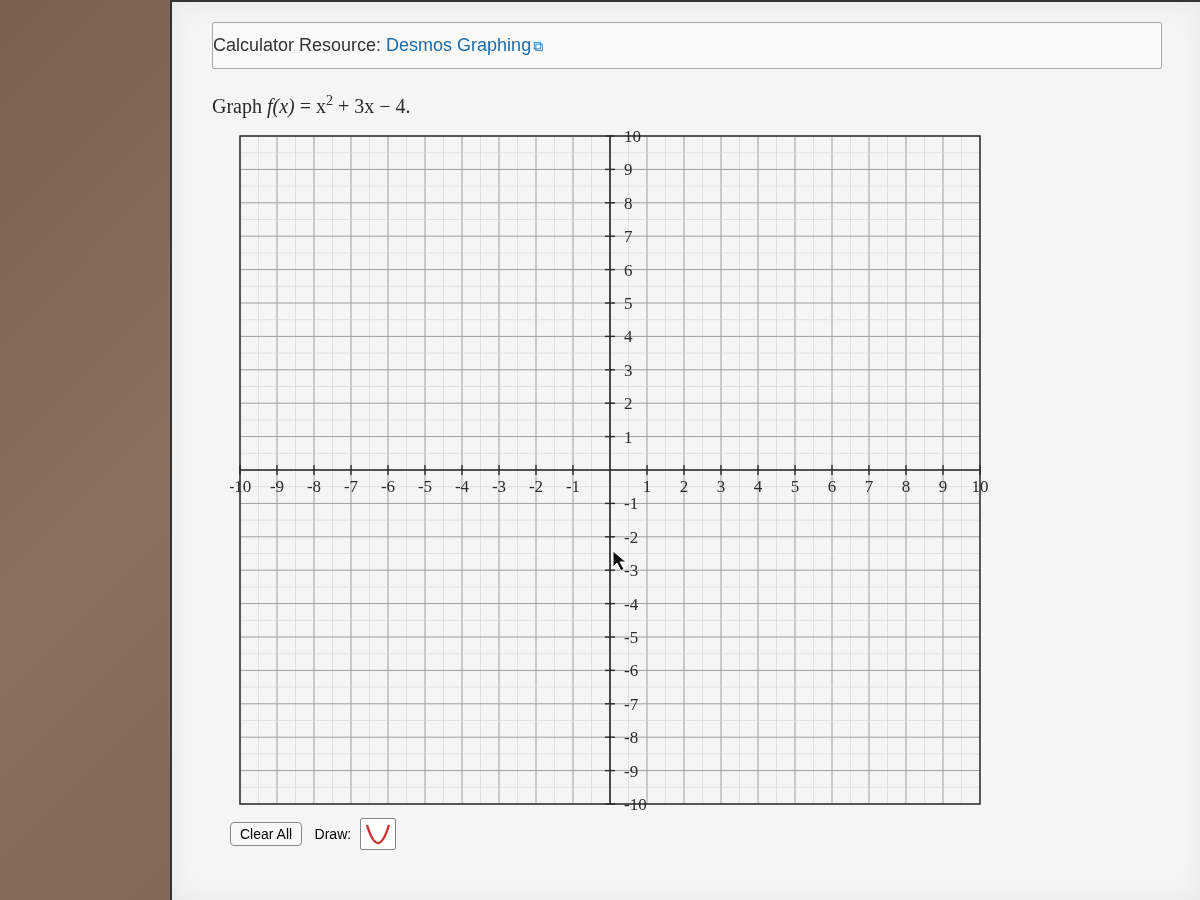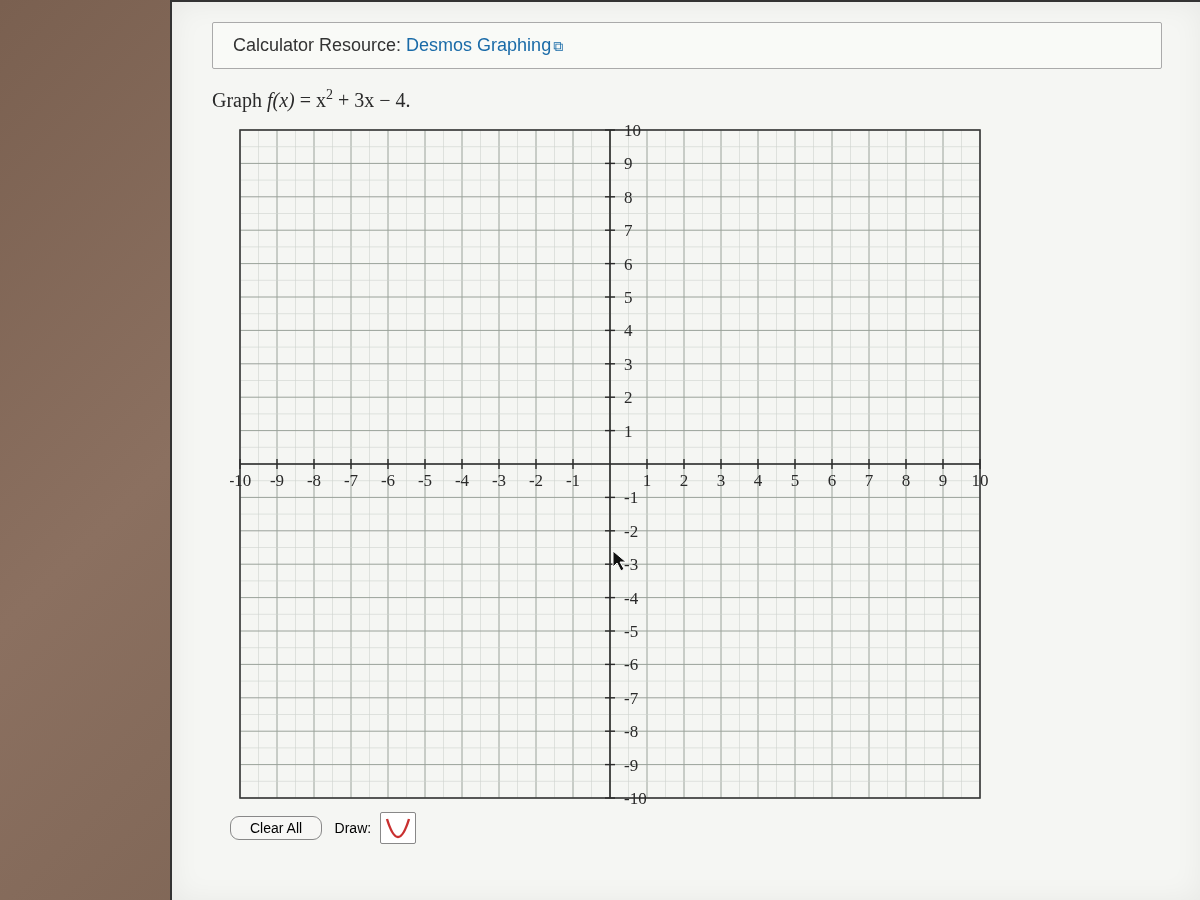--- a/index.html
+++ b/index.html
@@ -18,37 +18,37 @@
     left: 170px;
     width: 1030px;
     height: 900px;
     background: #f5f6f3;
     border: 2px solid #333;
     box-shadow: inset 0 0 30px rgba(0,0,0,0.06);
   }
   .resource-box {
     margin: 20px 40px 10px 40px;
     border: 1px solid #aaa;
-    padding: 12px 20px;
+    padding: 12px 0;
     font-size: 18px;
     color: #333;
     background: #f9faf7;
     border-radius: 2px;
   }
   .resource-box a {
     color: #1a6ba8;
     text-decoration: none;
   }
   .resource-box .ext-icon {
     color: #1a6ba8;
     font-size: 14px;
     margin-left: 2px;
   }
   .prompt {
-    margin: 18px 40px 12px 40px;
+    margin: 24px 40px 12px 40px;
     font-size: 20px;
     color: #2a2a2a;
     font-family: Georgia, 'Times New Roman', serif;
   }
   .prompt .fn {
     font-style: italic;
   }
   .prompt .sup {
     font-size: 0.7em;
     vertical-align: super;
@@ -62,24 +62,24 @@
   svg.grid {
     position: absolute;
     top: 0;
     left: 0;
   }
   .toolbar {
     margin: 8px 0 0 58px;
   }
   .toolbar button {
     font-size: 14px;
-    padding: 3px 19px;
+    padding: 3px 9px;
     background: #f7f7f5;
     border: 1px solid #888;
-    border-radius: 9px;
+    border-radius: 4px;
     cursor: pointer;
     vertical-align: middle;
   }
   .toolbar .draw-label {
     font-size: 14px;
     margin: 0 4px 16px 8px;
     vertical-align: middle;
   }
   .toolbar .draw-btn {
     display: inline-block;

